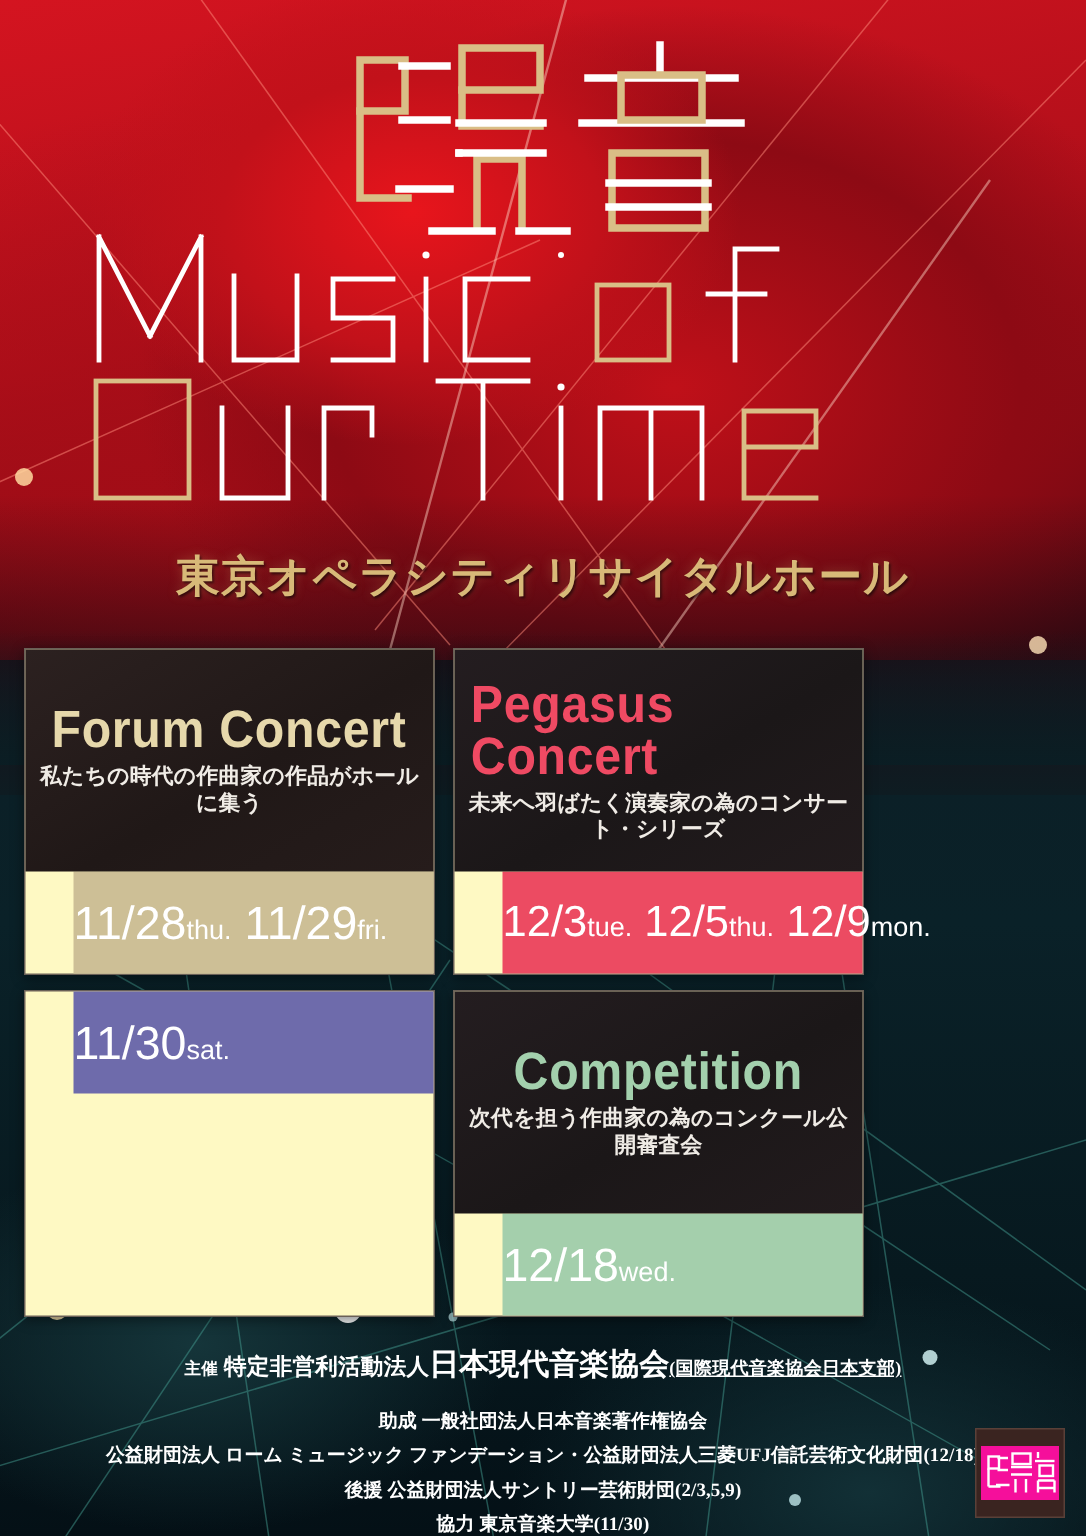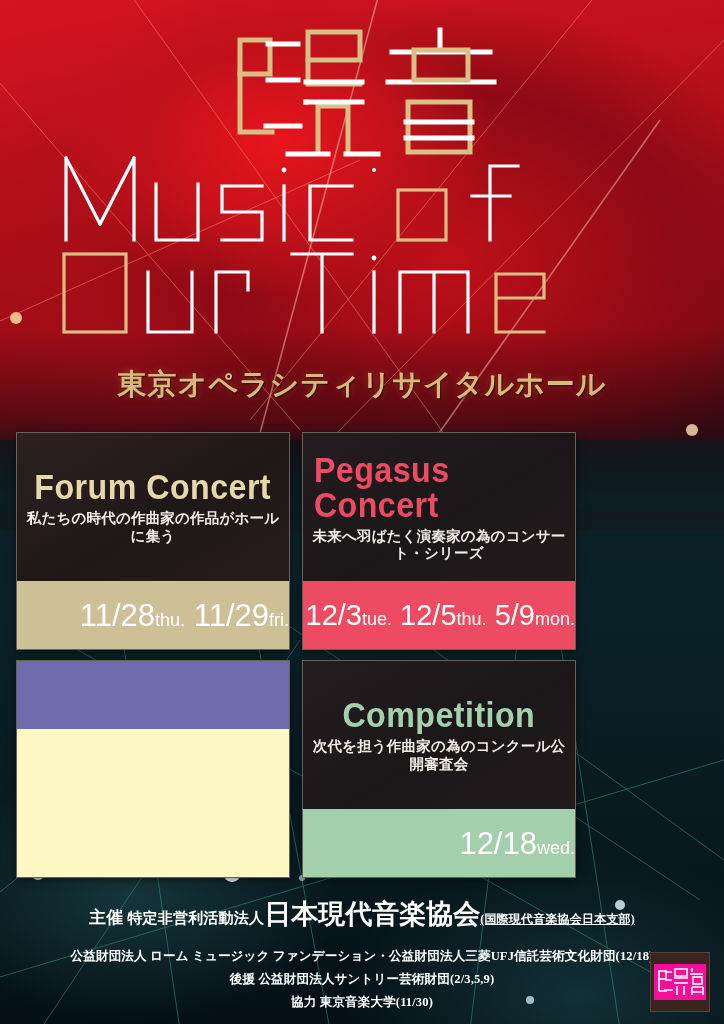--- a/index.html
+++ b/index.html
@@ -73,21 +73,21 @@
     transform:scaleX(.92);
     margin:0 0 6px 0;line-height:1;
   }
   .card-sub{
     font-family:"Liberation Serif",serif;font-weight:700;
     font-size:14.5px;color:#f0ece6;letter-spacing:.2px;
     text-align:center;padding:0 8px;line-height:1.2;
   }
   .card-band{
     height:68px;display:flex;flex-direction:column;
-    align-items:flex-end;justify-content:center;
+    align-items:flex-start;justify-content:center;margin-left:32px;
   }
   .band-dates{
     color:#ffffff;font-family:"Liberation Sans",sans-serif;
     font-weight:400;font-size:31px;letter-spacing:0px;line-height:1;
     white-space:nowrap;
   }
   .band-dates .dow{font-size:18px;letter-spacing:0;}
   .band-venue{
     margin-top:5px;font-family:"Liberation Serif",serif;font-weight:700;
     font-size:12.5px;color:#ffffff;letter-spacing:.3px;
@@ -104,22 +104,22 @@
   .t-pink {color:#ef4a63;}
   .t-purple{color:#6f6cb0;}
   .t-mint {color:#a3d0ad;}
 
   
   .footer{
     position:absolute;left:0;top:896px;width:724px;text-align:center;
     font-family:"Liberation Serif",serif;color:#ffffff;
   }
   .f-main{font-size:15px;font-weight:700;letter-spacing:.2px;margin-bottom:13px;}
-  .f-main .lbl{font-size:17px;}
-  .f-main .big{font-size:27px;letter-spacing:0px;}
+  .f-main .lbl{font-size:11px;}
+  .f-main .big{font-size:20px;letter-spacing:0px;}
   .f-main .paren{font-size:12px;text-decoration:underline;}
   .f-line{font-size:12.6px;font-weight:700;line-height:1.82;letter-spacing:.1px;}
   .f-line .lbl{font-size:12.6px;}
 
   
   .flogo{
     position:absolute;left:650px;top:952px;width:58px;height:58px;
     background:#3a2420;border:1px solid #5a4038;
     display:flex;align-items:center;justify-content:center;
   }
@@ -286,30 +286,33 @@
 
       <div class="card dark2">
         <div class="card-top">
           <div class="card-title t-pink">Pegasus Concert</div>
           <div class="card-sub">未来へ羽ばたく演奏家の為のコンサート・シリーズ</div>
         </div>
         <div class="card-band band-pink">
           <div class="band-dates" style="font-size:29px">
             <span>12/3</span><span class="dow">tue.</span>
             <span>12/5</span><span class="dow">thu.</span>
-            <span>5/9</span><span class="dow">mon.</span>
+            <span>12/9</span><span class="dow">mon.</span>
           </div>
         </div>
       </div>
     </div>
 
     <div class="row">
 
       <div class="card dark2">
         <div class="card-band band-purple">
+          <div class="band-dates">
+            <span>11/30</span><span class="dow">sat.</span>
+          </div>
         </div>
       </div>
 
       <div class="card dark2">
         <div class="card-top">
           <div class="card-title t-mint">Competition</div>
           <div class="card-sub">次代を担う作曲家の為のコンクール公開審査会</div>
         </div>
         <div class="card-band band-mint">
           <div class="band-dates">
@@ -318,20 +321,24 @@
         </div>
       </div>
     </div>
 
   </div>
 
   <div class="footer">
     <div class="f-main">
       <span class="lbl">主催</span>
       <span>特定非営利活動法人</span><span class="big">日本現代音楽協会</span><span class="paren">(国際現代音楽協会日本支部)</span>
+    </div>
+    <div class="f-line">
+      <span class="lbl">助成</span>
+      <span>一般社団法人日本音楽著作権協会</span>
     </div>
     <div class="f-line">
       <span>公益財団法人 ローム ミュージック ファンデーション・公益財団法人三菱UFJ信託芸術文化財団(12/18)</span>
     </div>
     <div class="f-line">
       <span class="lbl">後援</span>
       <span>公益財団法人サントリー芸術財団(2/3,5,9)</span>
     </div>
     <div class="f-line">
       <span class="lbl">協力</span>

